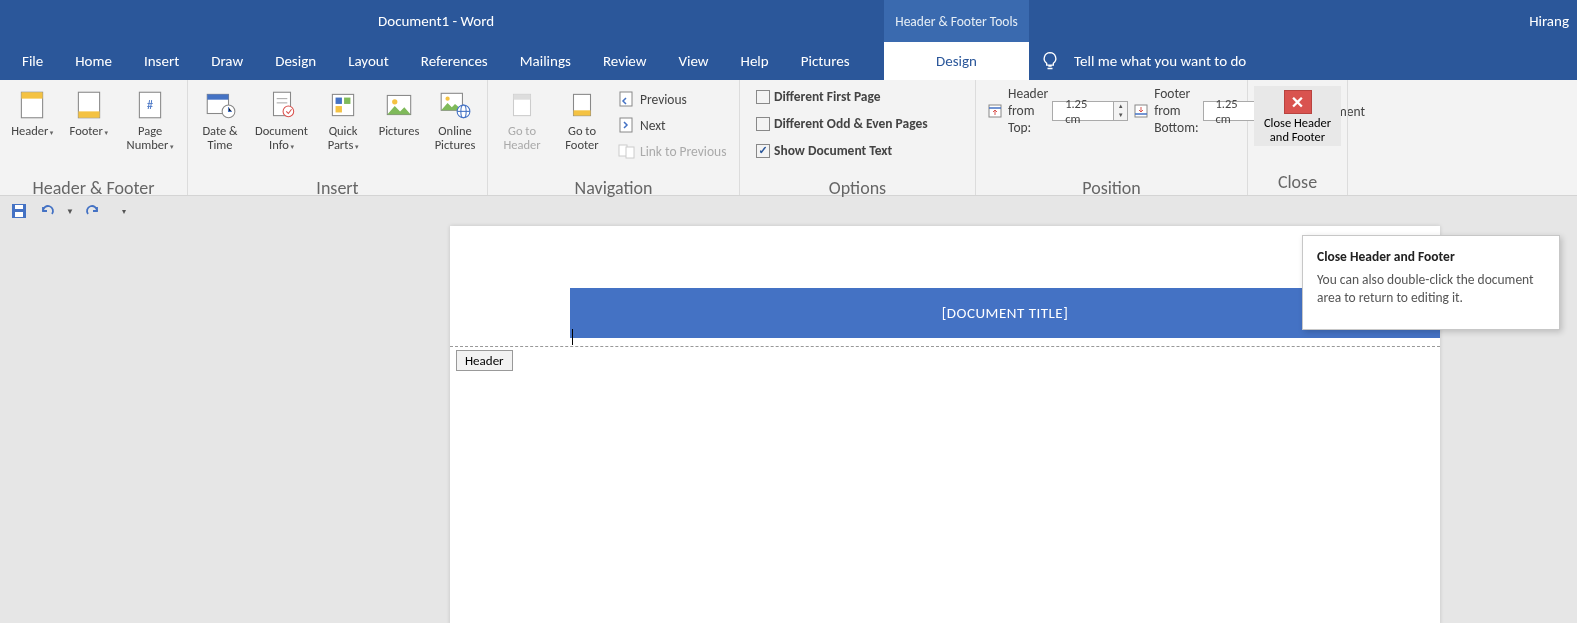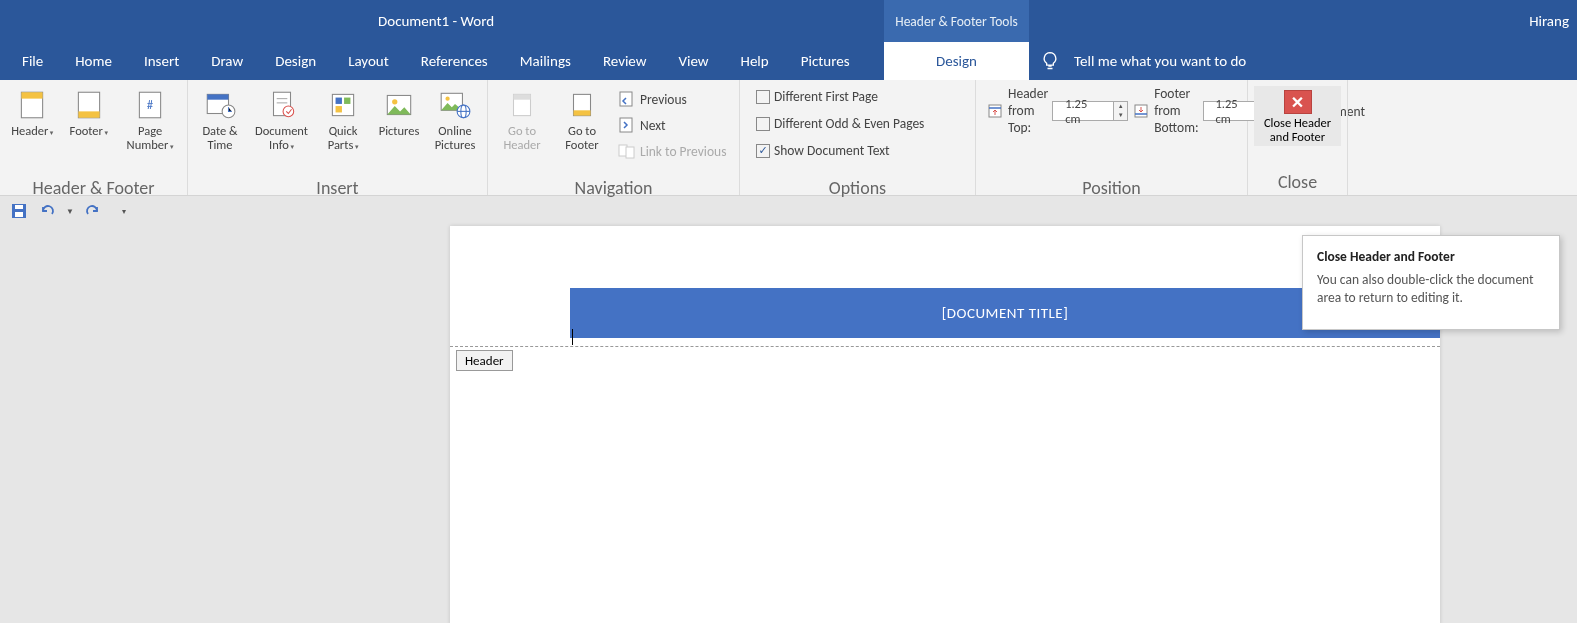--- a/index.html
+++ b/index.html
@@ -236,21 +236,21 @@
               </svg>
             </span>
           <span>Link to Previous</span>
         </div>
       </div>
     </div>
     <div class="group-label">Navigation</div>
   </div>
 
   <div class="group" style="width:236px;">
-    <div class="group-content" style="flex-direction:column;gap:6px;padding-top:4px;padding-left:6px;">
+    <div class="group-content" style="flex-direction:column;gap:6px;padding-top:4px;padding-left:6px;font-weight:bold;">
       <div class="smallbtn">
         <span class="checkbox"></span>
         <span>Different First Page</span>
       </div>
       <div class="smallbtn">
         <span class="checkbox"></span>
         <span>Different Odd &amp; Even Pages</span>
       </div>
       <div class="smallbtn">
         <span class="checkbox">✓</span>

